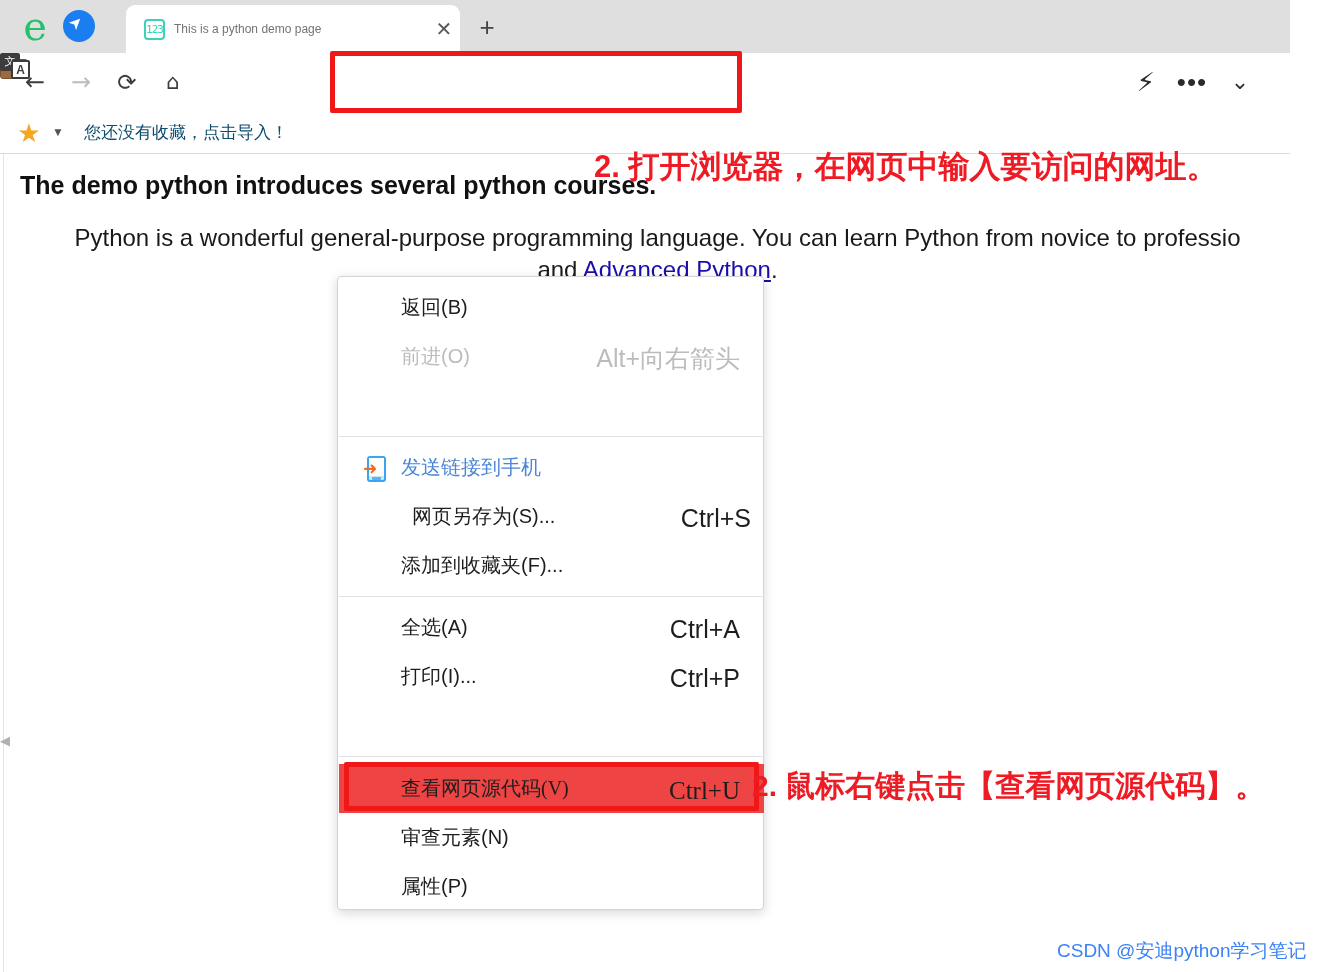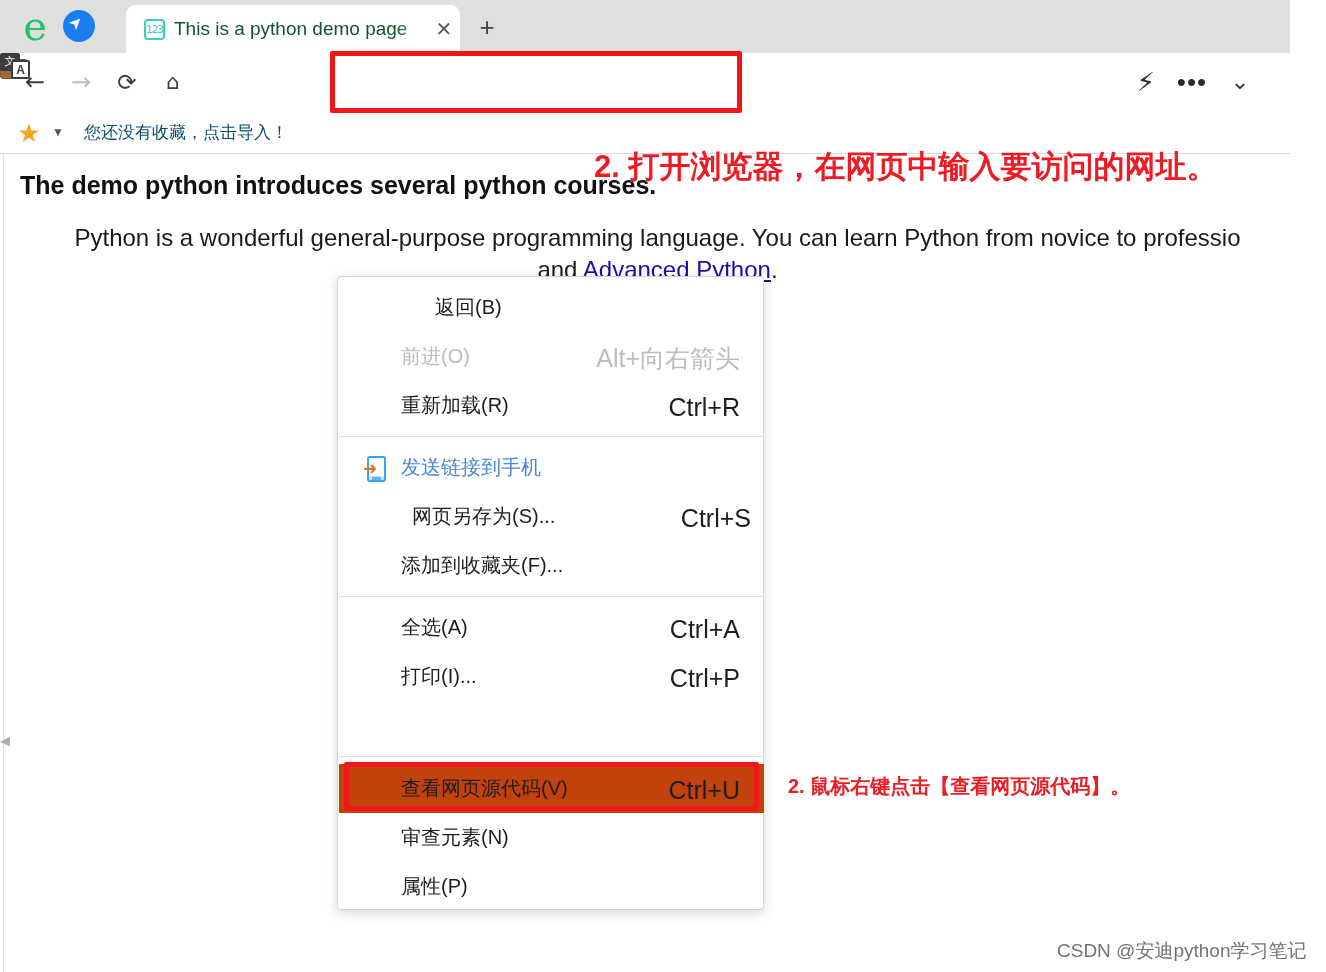--- a/index.html
+++ b/index.html
@@ -35,21 +35,21 @@
   }
   .tab-favicon {
     position: absolute; left: 18px; top: 14px; width: 21px; height: 21px;
     border: 2px solid #39d2bb; border-radius: 4px; background: #ffffff;
     color: #39d2bb; font-size: 11px; line-height: 17px; text-align: center;
     font-family: "DejaVu Sans Mono", monospace; letter-spacing: -1px;
     overflow: hidden;
   }
   .tab-title {
     position: absolute; left: 48px; top: 11px; width: 253px; height: 26px;
-    font-size: 19px; line-height: 26px; color: #14532d; white-space: nowrap;
+    font-size: 12px; line-height: 26px; color: #737373; white-space: nowrap;
     overflow: hidden;
     -webkit-mask-image: linear-gradient(to right, #000 88%, rgba(0,0,0,0.15) 100%);
     mask-image: linear-gradient(to right, #000 88%, rgba(0,0,0,0.15) 100%);
   }
   .tab-close {
     position: absolute; left: 306px; top: 12px; width: 24px; height: 24px;
     font-size: 20px; line-height: 24px; text-align: center; color: #5a5a5a;
     font-family: "DejaVu Sans", sans-serif;
   }
   .tab-new {
@@ -197,21 +197,21 @@
     position: absolute; left: 62px; top: 0; height: 49px;
     font-size: 20px; line-height: 49px; color: #1d1d1d; white-space: nowrap;
   }
   .ctx-accel {
     position: absolute; right: 24px; top: 2px; height: 49px;
     font-size: 25px; line-height: 49px; color: #1d1d1d; white-space: nowrap;
   }
   .ctx-item.disabled .ctx-label,
   .ctx-item.disabled .ctx-accel { color: #bcbcbc; }
   .ctx-item.linkblue .ctx-label { color: #4a86d6; }
-  .ctx-item.selected { background: #c2410c; }
+  .ctx-item.selected { background: #ef4444; font-family: Liberation Serif, serif; }
   .ctx-sep {
     position: absolute; left: 1px; width: 425px; height: 1px; background: #e2e2e2;
   }
   .ctx-submenu-arrow {
     position: absolute; right: 22px; top: 0; height: 49px;
     font-size: 13px; line-height: 49px; color: #3b3b3b;
   }
   .phone-icon {
     position: absolute; left: 24px; top: 13px; width: 24px; height: 26px;
   }
@@ -236,25 +236,25 @@
   .redbox {
     position: absolute; border: 5px solid #ef1717; border-radius: 2px;
   }
   .redbox-url { left: 330px; top: 51px; width: 412px; height: 62px; }
   .redbox-menu { left: 344px; top: 762px; width: 415px; height: 49px; }
   .annot {
     position: absolute; color: #ee1b24; font-weight: 700; white-space: nowrap;
     font-family: "Liberation Sans", "DejaVu Sans", sans-serif;
   }
   .annot-1 { left: 594px; top: 148px; font-size: 31px; line-height: 38px; }
-  .annot-2 { left: 788px; top: 767px; font-size: 20px; line-height: 38px; }
+  .annot-2 { left: 752px; top: 767px; font-size: 30px; line-height: 38px; }
 
   .watermark {
     position: absolute; left: 1057px; top: 938px; height: 26px;
-    font-size: 19px; line-height: 26px; color: #737373; white-space: nowrap; text-align: right;
+    font-size: 19px; line-height: 26px; color: #3b82f6; white-space: nowrap; text-align: right;
   }
 </style>
 </head>
 <body>
 
 <div id="root">
 
   <div class="tabstrip">
     <div class="brand-e">e</div>
     <div class="brand-plane"></div>
@@ -315,31 +315,27 @@
     <div class="pg-h2">The demo python introduces several python courses.</div>
 
     <div class="pg-p">
       <span>Python is a wonderful general-purpose programming language. You can learn Python from novice to professio</span><br>
       <span>and </span><a class="pg-link" href="#">Advanced Python</a><span>.</span>
     </div>
   </div>
 
   <div class="ctxmenu">
 
-    <div class="ctx-item" style="top:6px;margin-left:34px;">
+    <div class="ctx-item" style="top:6px;">
       <span class="ctx-label">返回(B)</span>
       <span class="ctx-accel"></span>
     </div>
     <div class="ctx-item disabled" style="top:55px;">
       <span class="ctx-label">前进(O)</span>
       <span class="ctx-accel">Alt+向右箭头</span>
-    </div>
-    <div class="ctx-item" style="top:104px;">
-      <span class="ctx-label">重新加载(R)</span>
-      <span class="ctx-accel">Ctrl+R</span>
     </div>
 
     <div class="ctx-sep" style="top:159px;"></div>
 
     <div class="ctx-item linkblue" style="top:166px;">
       <span class="phone-icon">
         <span class="phone-body"></span>
         <span class="phone-screen"></span>
         <span class="phone-btn"></span>
         <span class="phone-arrow">➜</span>

